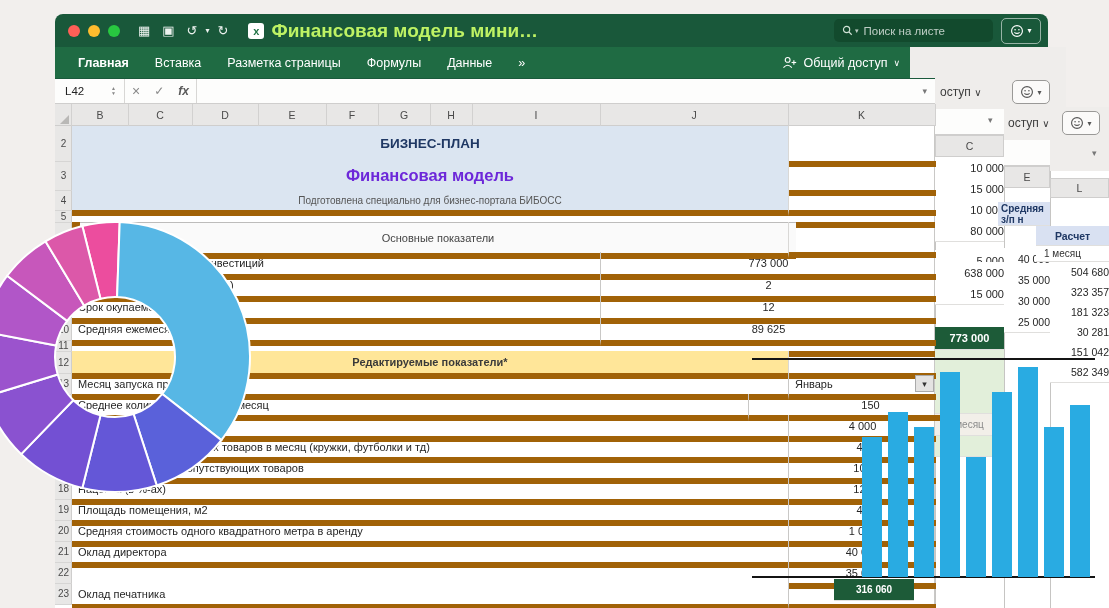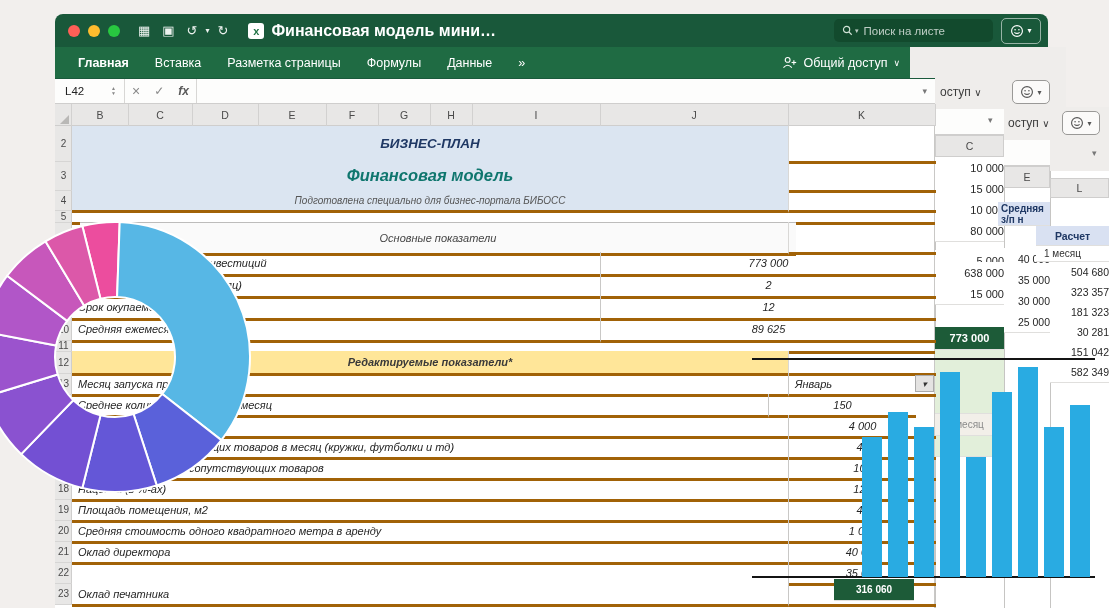--- a/index.html
+++ b/index.html
@@ -4,21 +4,21 @@
 <style>
   html,body{margin:0;padding:0;background:#e9e6e4;}
   #stage{position:relative;width:1109px;height:608px;overflow:hidden;background:#f2efed;
          font-family:"Liberation Sans",sans-serif;-webkit-font-smoothing:antialiased;}
   .abs{position:absolute;box-sizing:border-box;}
   
   .titlebar{background:#19583a;border-radius:8px 8px 0 0;display:flex;align-items:center;}
   .ribbon{background:#1f6b43;display:flex;align-items:center;}
   .tl{width:12px;height:12px;border-radius:50%;margin-right:8px;}
   .qicon{color:rgba(255,255,255,.92);font-size:13px;margin:0 6px;line-height:1;}
-  .doc-title{color:#ffffff;font-size:16px;font-weight:bold;white-space:nowrap;}
+  .doc-title{color:#bef264;font-size:19px;font-weight:bold;white-space:nowrap;}
   .doc-ico{width:16px;height:16px;border-radius:3px;background:#fff;color:#217346;font-weight:bold;
            font-size:11px;display:flex;align-items:center;justify-content:center;margin:0 7px 0 14px;}
   .search-pill{background:#124a2d;border-radius:5px;display:flex;align-items:center;padding:0 8px;
                color:rgba(255,255,255,.72);font-size:11.5px;}
   .pill{border-radius:5px;display:flex;align-items:center;justify-content:center;gap:3px;}
   .pill.green{border:1px solid rgba(255,255,255,.55);color:#fff;}
   .pill.gray{border:1px solid #9a9997;color:#555;background:#fbfaf9;}
   .tab{color:#fff;font-size:12.5px;margin-right:26px;white-space:nowrap;}
   .share{color:#fff;font-size:12.5px;display:flex;align-items:center;gap:6px;}
   
@@ -28,26 +28,26 @@
   .fx{color:#5a5a5a;font-style:italic;font-weight:bold;font-size:12px;margin:0 7px;}
   .vline{width:1px;background:#d8d7d5;height:100%;}
   
   .colhead{background:#e8e7e6;border-bottom:1px solid #cfcecd;}
   .col-letter{position:absolute;top:0;height:22px;display:flex;align-items:center;justify-content:center;
               font-size:10.5px;color:#4a4a4a;border-right:1px solid #d2d1d0;}
   .gutter{background:#e8e7e6;border-right:1px solid #cfcecd;}
   .rownum{position:absolute;left:0;width:17px;display:flex;align-items:center;justify-content:center;
           font-size:10px;color:#4a4a4a;border-bottom:1px solid #d6d5d4;}
   .cell{position:absolute;display:flex;align-items:center;font-size:11px;color:#262626;
-        border-bottom:3px solid #a16207;font-style:italic;}
+        border-bottom:6px solid #a16207;}
   .cell.label{padding-left:6px;}
   .cell.value{justify-content:center;border-left:1px solid #c9c8c6;}
   .b-blue{background:#dbe5f1;justify-content:center;}
   .t-big{font-size:13.5px;font-weight:bold;color:#1f3864;}
-  .t-huge{font-size:16.5px;font-weight:bold;color:#0f766e;}
+  .t-huge{font-size:16.5px;font-weight:bold;color:#6d28d9;}
   .t-small{font-size:10px;color:#555;}
   .b-plain{background:#fafafa;justify-content:center;color:#444;border-top:1px solid #bdbcbb;}
   .b-yellow{background:#ffe699;justify-content:center;font-weight:bold;color:#3a3a3a;}
   .ddbtn{position:absolute;right:2px;top:2px;bottom:2px;width:17px;background:#e4e3e2;border:1px solid #aaa;
          display:flex;align-items:center;justify-content:center;font-size:9px;color:#333;}
   
   .strip{background:#efedeb;}
   .fragtext{font-size:12px;color:#3d3d3d;white-space:nowrap;}
   .fcell{position:absolute;display:flex;align-items:center;justify-content:flex-end;
          font-size:11px;color:#262626;border-bottom:1px solid #e0dfdd;background:#fff;}
@@ -291,21 +291,21 @@
         <div class="cell value" style="left: 600px; top: 318px; width: 335px; height: 22px;">89 625</div>
         <div class="cell" style="left: 72px; top: 340px; width: 863px; height: 11px;"></div>
         <div class="cell b-yellow" style="left: 72px; top: 351px; width: 716px; height: 22px;">Редактируемые показатели*</div>
         <div class="cell" style="left: 788px; top: 351px; width: 147px; height: 22px; border-left: 1px solid rgb(217, 216, 214);"></div>
         <div class="cell label" style="left: 72px; top: 373px; width: 716px; height: 21px;">Месяц запуска продаж</div>
         <div class="cell value" style="left: 788px; top: 373px; width: 147px; height: 21px;">
           <div style="position: absolute; left: 6px; top: 0px; height: 100%; display: flex; align-items: center;">Январь</div>
           <div class="ddbtn">▾</div>
         </div>
         <div class="cell label" style="left: 72px; top: 394px; width: 716px; height: 21px;">Среднее количество заказов в месяц</div>
-        <div class="cell value" style="left: 768px; top: 394px; width: 147px; height: 21px;">150</div>
+        <div class="cell value" style="left: 748px; top: 394px; width: 147px; height: 21px; padding-left: 48px;">150</div>
         <div class="cell label" style="left: 72px; top: 415px; width: 716px; height: 21px;">Средний чек с 1 заказа</div>
         <div class="cell value" style="left: 788px; top: 415px; width: 147px; height: 21px;">4 000</div>
         <div class="cell label" style="left: 72px; top: 436px; width: 716px; height: 21px;">Количество сопутствующих товаров в месяц (кружки, футболки и тд)</div>
         <div class="cell value" style="left: 788px; top: 436px; width: 147px; height: 21px;">40</div>
         <div class="cell label" style="left: 72px; top: 457px; width: 716px; height: 21px;">Средняя стоимость сопутствующих товаров</div>
         <div class="cell value" style="left: 788px; top: 457px; width: 147px; height: 21px;">100</div>
         <div class="cell label" style="left: 72px; top: 478px; width: 716px; height: 21px;">Наценка (в %-ах)</div>
         <div class="cell value" style="left: 788px; top: 478px; width: 147px; height: 21px;">120</div>
         <div class="cell label" style="left: 72px; top: 499px; width: 716px; height: 21px;">Площадь помещения, м2</div>
         <div class="cell value" style="left: 788px; top: 499px; width: 147px; height: 21px;">40</div>

